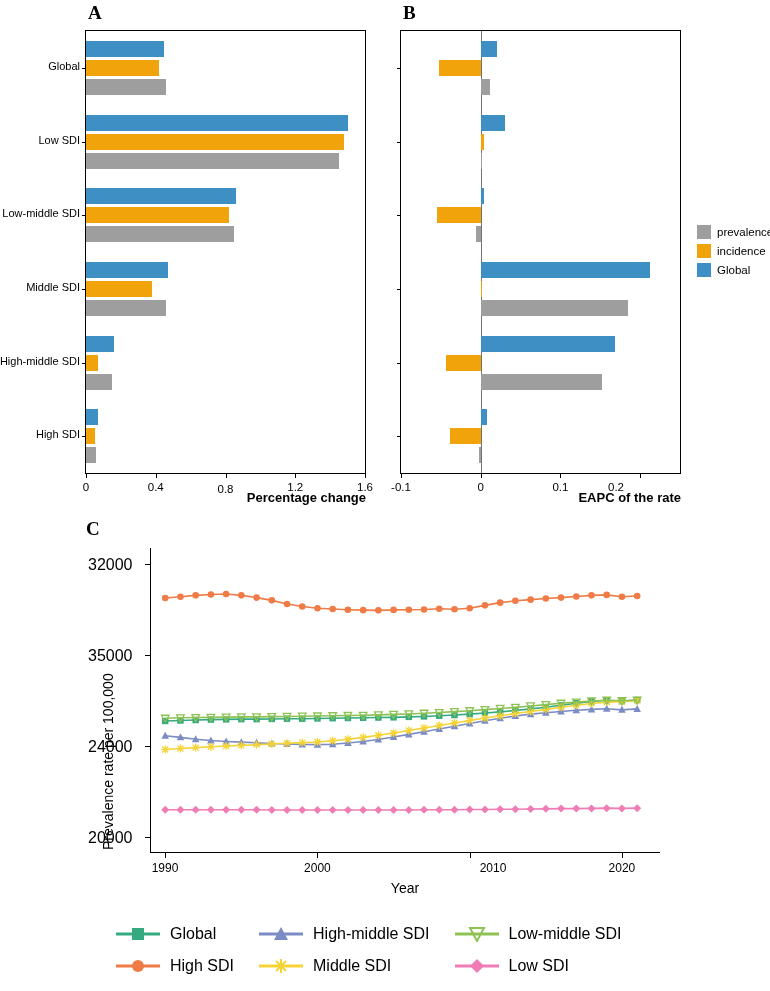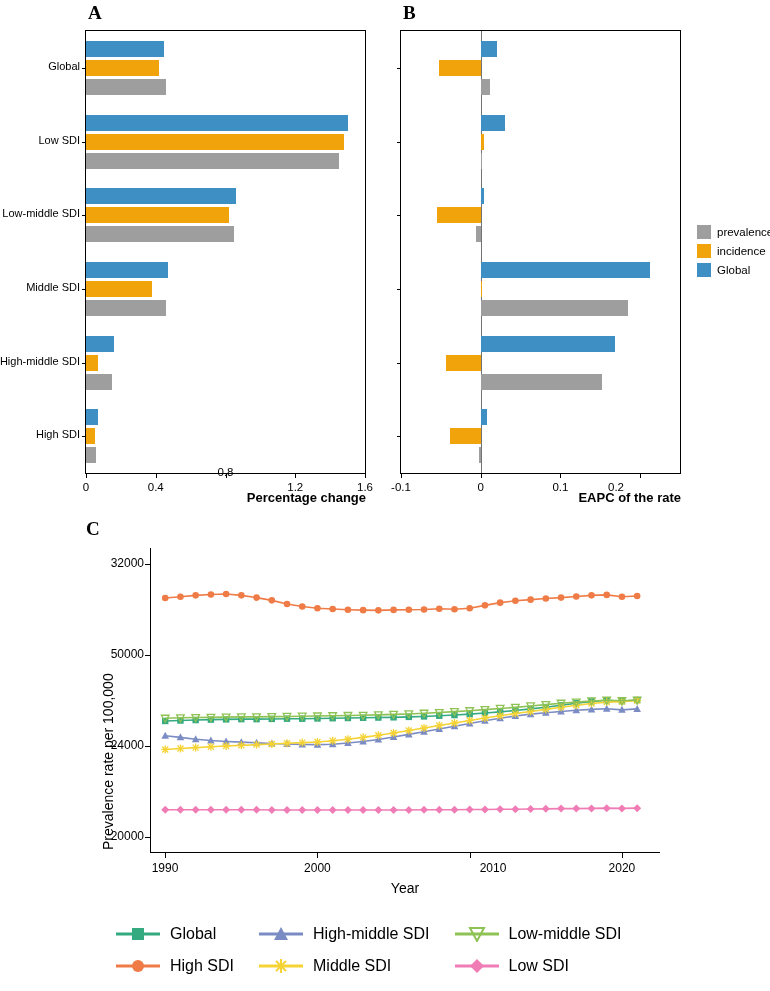--- a/index.html
+++ b/index.html
@@ -23,21 +23,21 @@
   .legend-ab{position:absolute;}
   .legend-ab .row{display:flex;align-items:center;margin-bottom:5px;}
   .legend-ab .sw{width:14px;height:14px;margin-right:6px;display:inline-block;}
   .legend-ab .lb{font-size:11.5px;}
 
   
   #panelC-frame{position:absolute;border-left:1px solid #000;border-bottom:1px solid #000;box-sizing:border-box;}
   .c-ylabel{position:absolute;font-size:14px;transform:rotate(-90deg);transform-origin:left top;white-space:nowrap;}
   .c-xlabel{position:absolute;font-size:14px;text-align:center;}
   .c-tick{position:absolute;font-size:12px;text-align:center;}
-  .c-ytick{position:absolute;font-size:12px;text-align:right;}
+  .c-ytick{position:absolute;font-size:16px;}
 
   
   #legendC{position:absolute;display:grid;grid-template-columns:auto auto auto;column-gap:24px;row-gap:14px;}
   #legendC .item{display:flex;align-items:center;}
   #legendC .lab{font-size:16px;margin-left:9px;white-space:nowrap;}
   #legendC svg{display:block;}
 </style>
 </head>
 <body>
 
@@ -147,21 +147,21 @@
 <div class="tick-mark" style="left: 82px; top: 436.167px; width: 4px; height: 1px;"></div>
 <div class="cat-label" style="left: -4px; top: 428.167px; width: 84px;">High SDI</div>
 <div class="bar daly" style="left: 86px; top: 409.167px; width: 12.2062px; height: 16px;"></div>
 <div class="bar inc" style="left: 86px; top: 428.167px; width: 8.71875px; height: 16px;"></div>
 <div class="bar prev" style="left: 86px; top: 447.167px; width: 10.4625px; height: 16px;"></div>
 <div class="tick-mark" style="left: 86px; top: 473px; width: 1px; height: 5px;"></div>
 <div class="tick-label" style="left: 56px; top: 481px; width: 60px;">0</div>
 <div class="tick-mark" style="left: 155.75px; top: 473px; width: 1px; height: 5px;"></div>
 <div class="tick-label" style="left: 125.75px; top: 481px; width: 60px;">0.4</div>
 <div class="tick-mark" style="left: 225.5px; top: 473px; width: 1px; height: 5px;"></div>
-<div class="tick-label" style="left: 195.5px; top: 466px; width: 60px; text-align: center;">0.8</div>
+<div class="tick-label" style="left: 195.5px; top: 483px; width: 60px; text-align: center;">0.8</div>
 <div class="tick-mark" style="left: 295.25px; top: 473px; width: 1px; height: 5px;"></div>
 <div class="tick-label" style="left: 265.25px; top: 481px; width: 60px;">1.2</div>
 <div class="tick-mark" style="left: 365px; top: 473px; width: 1px; height: 5px;"></div>
 <div class="tick-label" style="left: 335px; top: 481px; width: 60px;">1.6</div>
 <div style="position: absolute; left: 480.714px; top: 31px; width: 1px; height: 442px; background: rgb(0, 0, 0); opacity: 0.55;"></div>
 <div class="tick-mark" style="left: 397px; top: 67.8333px; width: 4px; height: 1px;"></div>
 <div class="bar daly" style="left: 480.714px; top: 40.8333px; width: 16.74px; height: 16px;"></div>
 <div class="bar inc" style="left: 439.263px; top: 59.8333px; width: 41.4514px; height: 16px;"></div>
 <div class="bar prev" style="left: 480.714px; top: 78.8333px; width: 9.56571px; height: 16px;"></div>
 <div class="tick-mark" style="left: 397px; top: 141.5px; width: 4px; height: 1px;"></div>
@@ -570,15 +570,15 @@
 <div class="c-tick" style="left: 287.463px; top: 861px; width: 60px;">2000</div>
 <div class="tick-mark" style="left: 469.701px; top: 853px; width: 1px; height: 5px;"></div>
 <div class="c-tick" style="left: 463px; top: 861px; width: 60px;">2010</div>
 <div class="tick-mark" style="left: 621.94px; top: 853px; width: 1px; height: 5px;"></div>
 <div class="c-tick" style="left: 591.94px; top: 861px; width: 60px;">2020</div>
 <div class="tick-mark" style="left: 145px; top: 837.067px; width: 5px; height: 1px;"></div>
 <div class="c-ytick" style="left: 88px; top: 829.067px; width: 56px;">20000</div>
 <div class="tick-mark" style="left: 145px; top: 746.022px; width: 5px; height: 1px;"></div>
 <div class="c-ytick" style="left: 88px; top: 738.022px; width: 56px;">24000</div>
 <div class="tick-mark" style="left: 145px; top: 654.978px; width: 5px; height: 1px;"></div>
-<div class="c-ytick" style="left: 88px; top: 646.978px; width: 56px;">50000</div>
+<div class="c-ytick" style="left: 88px; top: 646.978px; width: 56px;">35000</div>
 <div class="tick-mark" style="left: 145px; top: 563.933px; width: 5px; height: 1px;"></div>
 <div class="c-ytick" style="left: 88px; top: 555.933px; width: 56px;">32000</div>
 
 </body></html>

